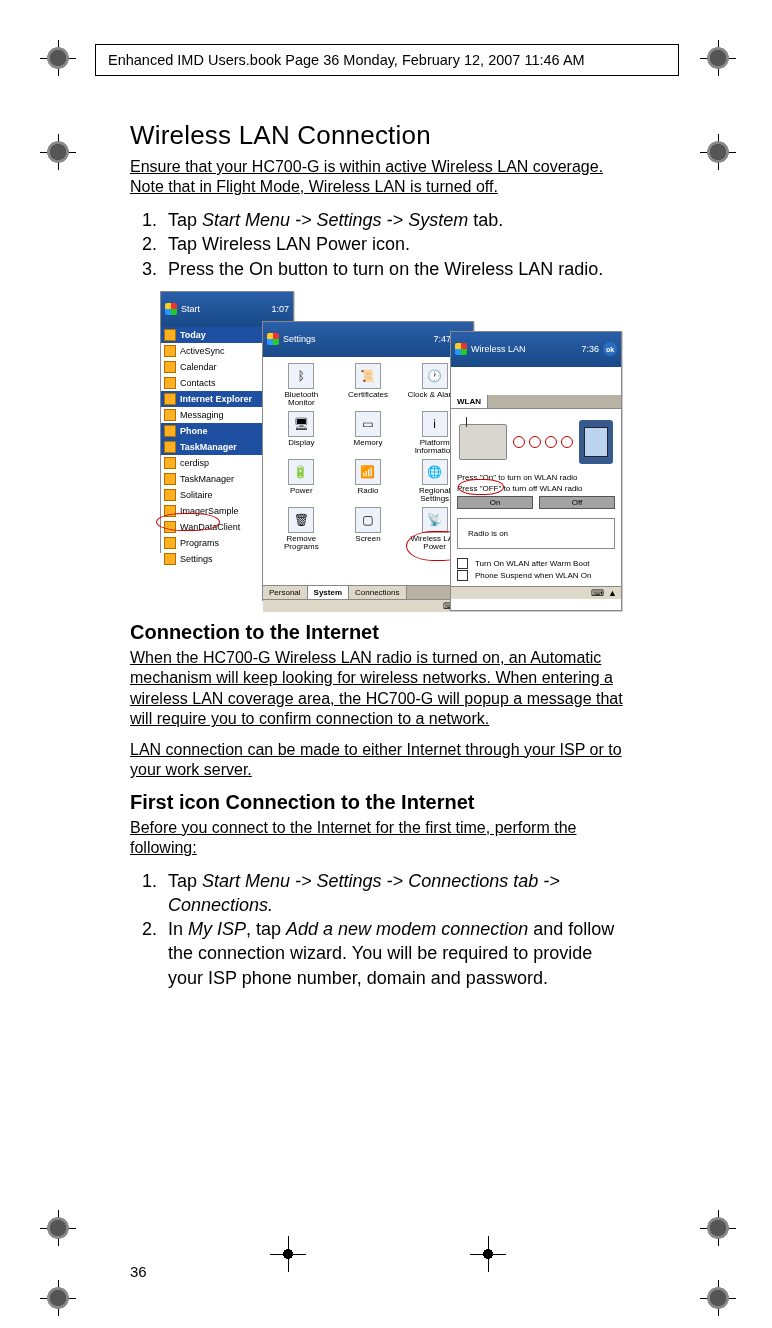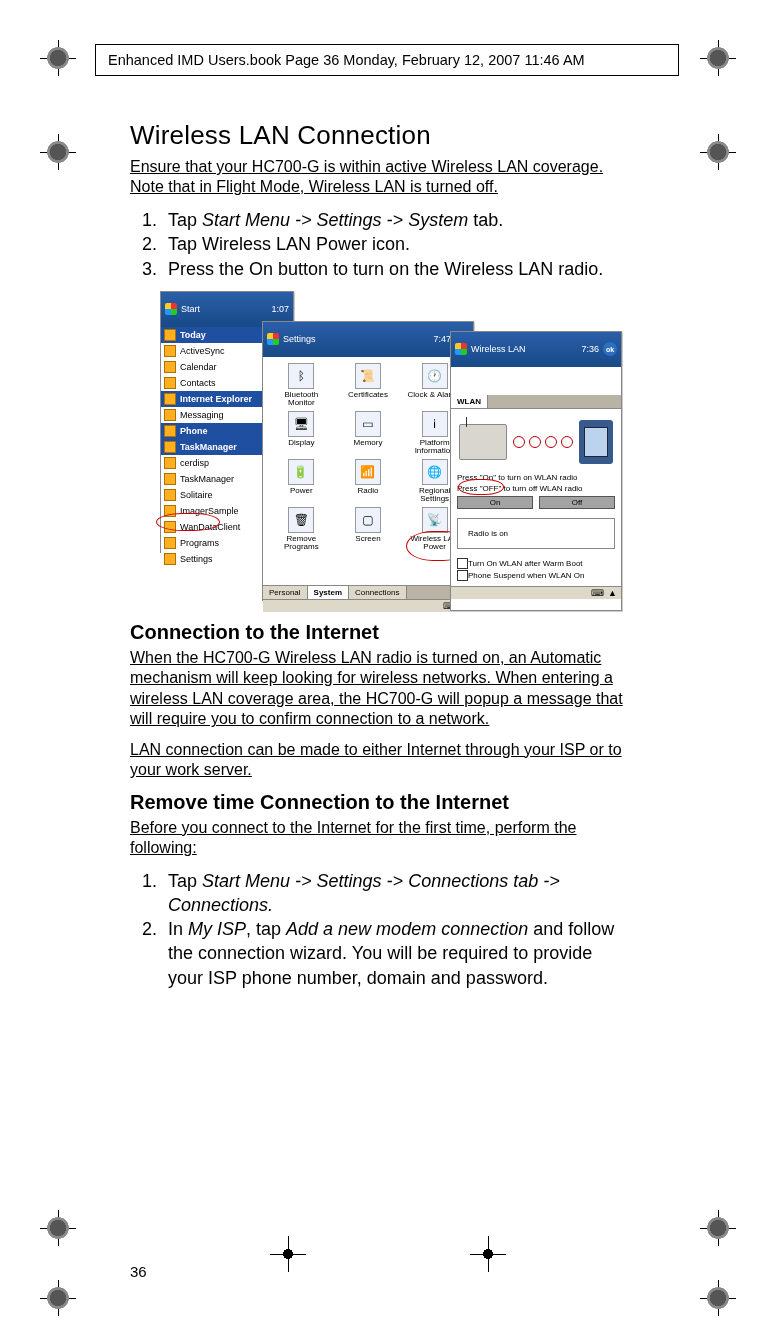--- a/index.html
+++ b/index.html
@@ -100,21 +100,21 @@
   .router { width:46px;height:34px;background:#d9d6d0;border:1px solid #888;border-radius:2px;position:relative; }
   .router:before { content:"";position:absolute;top:-8px;left:6px;width:1px;height:10px;background:#333; }
   .dots { display:flex;gap:4px; }
   .dots span { width:10px;height:10px;border:1.5px solid #b00;border-radius:50%; }
   .handheld { width:34px;height:44px;background:#365a8c;border-radius:3px;display:flex;align-items:center;justify-content:center; }
   .handheld:after { content:"";width:22px;height:28px;background:#bcd3ef;border:1px solid #223; }
   .msg { font-size:8px;margin:2px 0; }
   .btnrow { display:flex;gap:6px;margin:3px 0; }
   .btnrow .b { flex:1;border:1px solid #555;text-align:center;padding:1px 0;background:#a3a3a3;font-size:8px; }
   .status { border:1px solid #888;padding:10px;margin:9px 0; }
-  .cb { display:flex;align-items:center;gap:0;font-size:8px;margin:1px 0; }
+  .cb { display:flex;align-items:center;gap:7px;font-size:8px;margin:1px 0; }
   .cb .box { width:9px;height:9px;border:1px solid #333; }
 
   .ring { position:absolute;border:1.5px solid #c00;border-radius:50%/60%; }
   .ring1 { left:-4px; top:222px; width:62px;height:16px; }
   .ring2 { left:246px; top:240px; width:62px;height:28px; }
   .ring3 { left:298px; top:188px; width:44px;height:14px; }
 
   .pagenum { position:absolute; left:130px; bottom: 48px; font-size:15px;margin-top:12px; }
 </style>
 </head>
@@ -361,21 +361,21 @@
           <span>▲</span>
         </div>
     </div>
     <div class="ring ring3"></div>
   </div>
 
   <h2 class="sub">Connection to the Internet</h2>
   <p class="body">When the HC700-G Wireless LAN radio is turned on, an Automatic mechanism will keep looking for wireless networks. When entering a wireless LAN coverage area, the HC700-G will popup a message that will require you to confirm connection to a network.</p>
   <p class="body">LAN connection can be made to either Internet through your ISP or to your work server.</p>
 
-  <h2 class="sub">Remove time Connection to the Internet</h2>
+  <h2 class="sub">First icon Connection to the Internet</h2>
   <p class="body">Before you connect to the Internet for the first time, perform the following:</p>
   <ol class="steps">
     <li><span>Tap </span><span class="italic">Start Menu -&gt; Settings -&gt; Connections tab -&gt; Connections.</span></li>
     <li><span>In </span><span class="italic">My ISP</span><span>, tap </span><span class="italic">Add a new modem connection</span><span> and follow the connection wizard. You will be required to provide your ISP phone number, domain and password.</span></li>
   </ol>
 </div>
 
 <div class="pagenum">36</div>
 
 </body></html>

